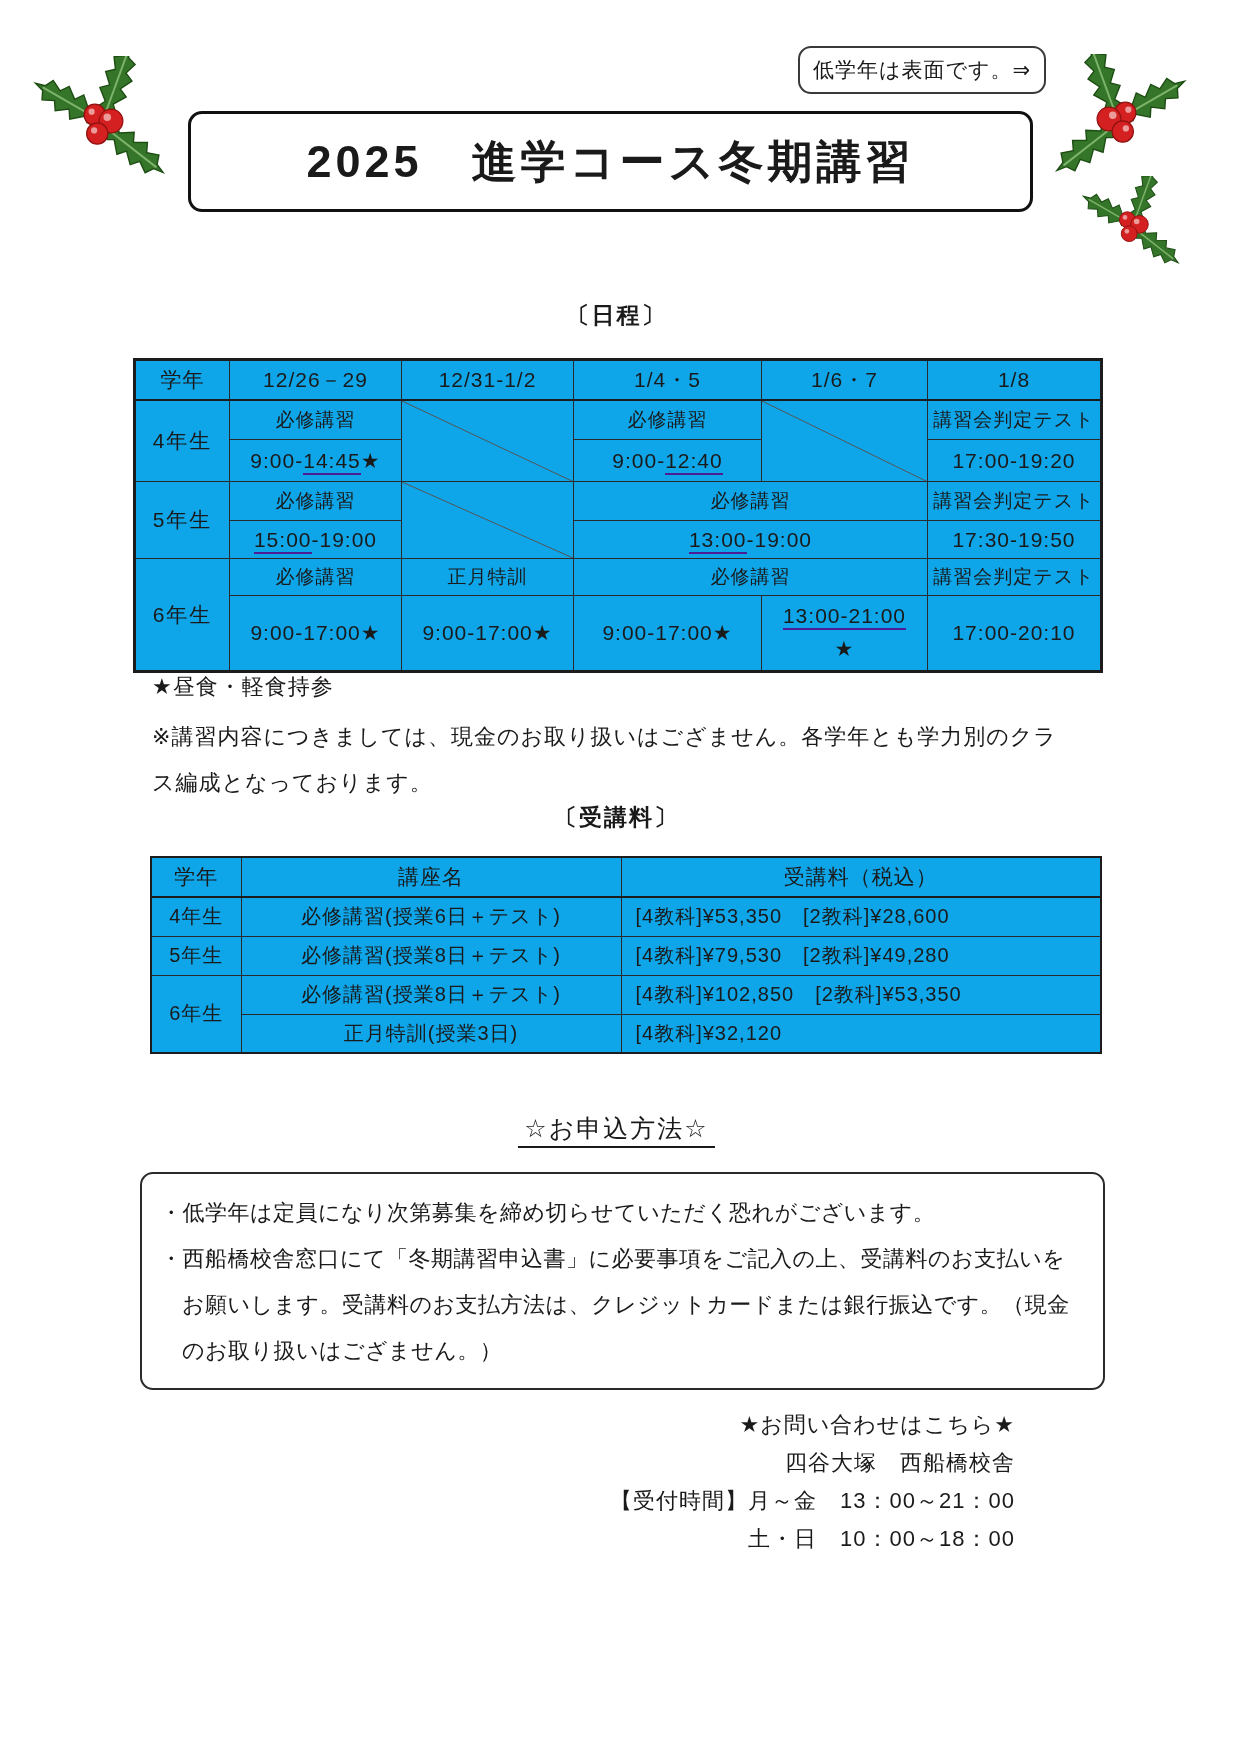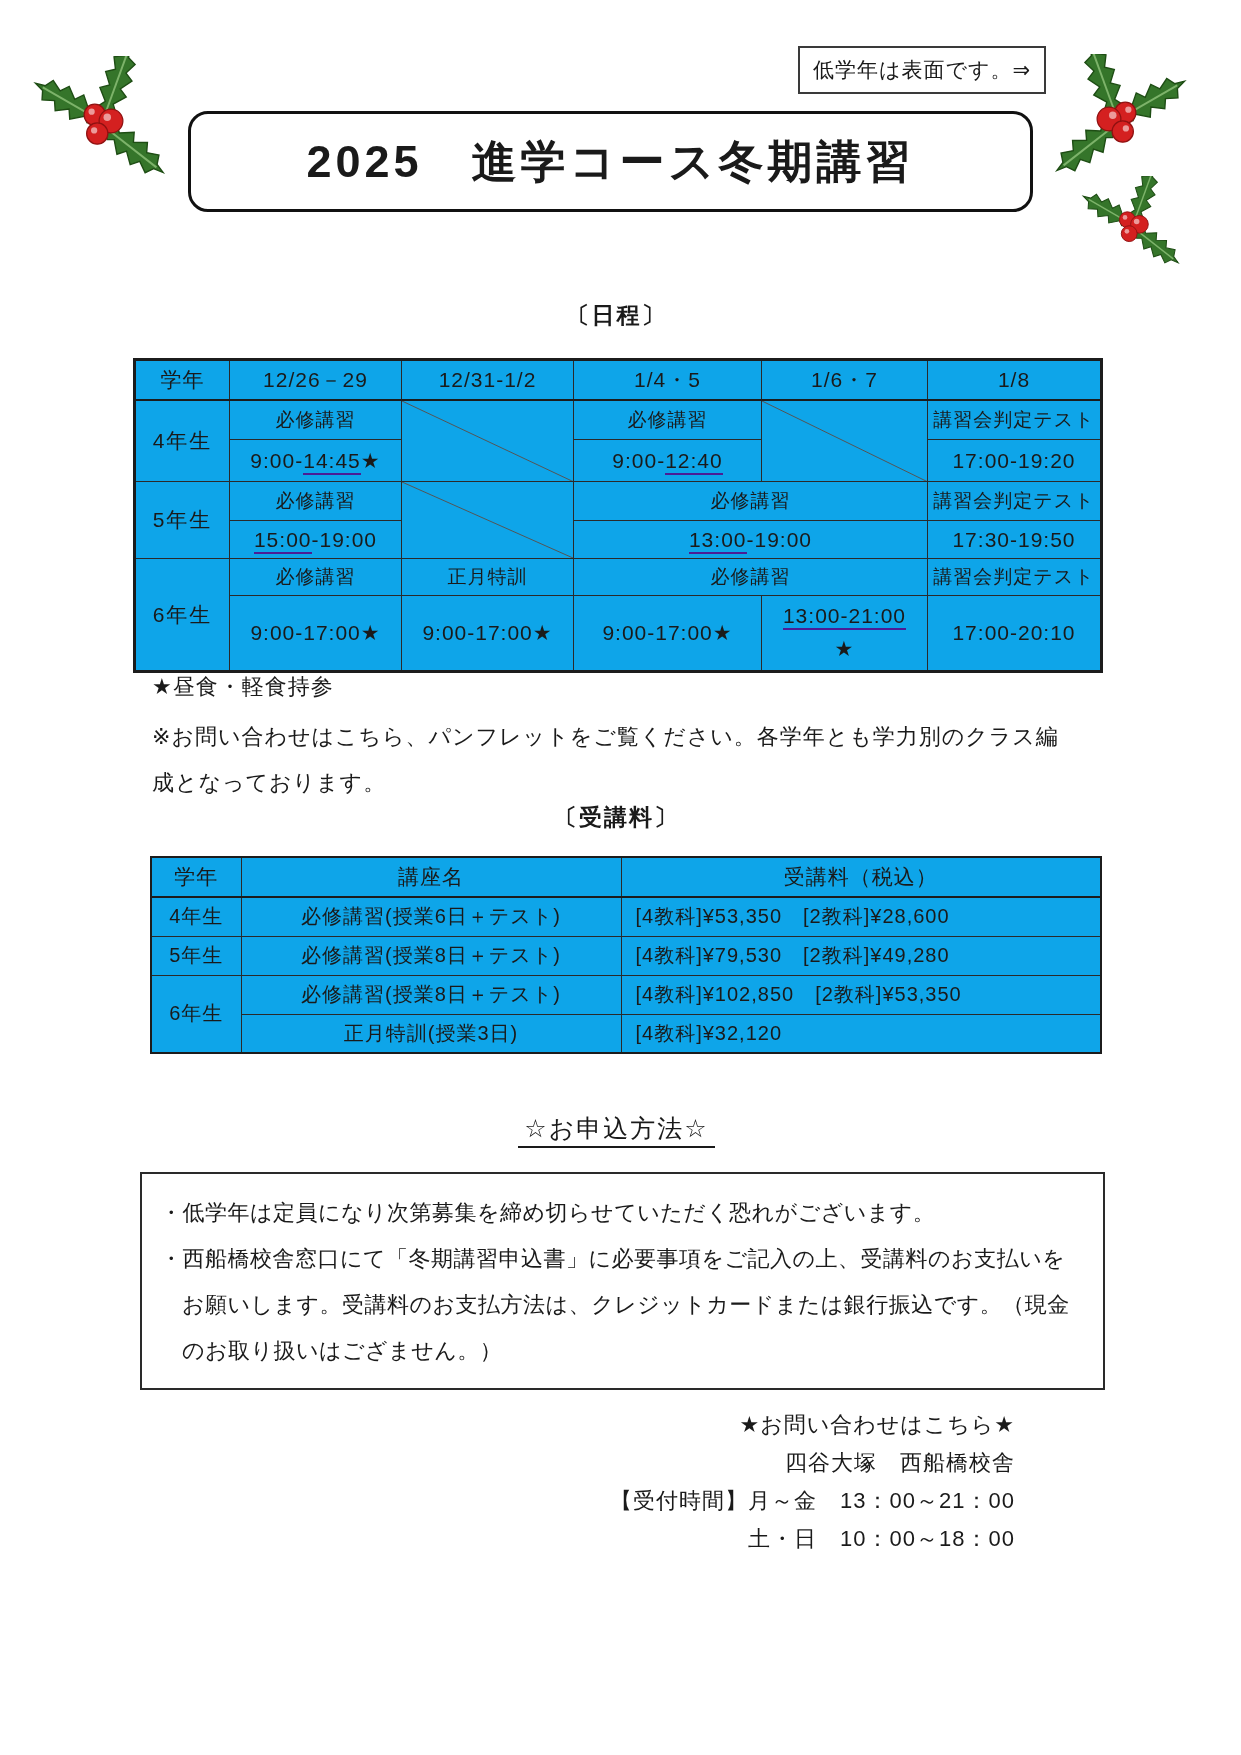--- a/index.html
+++ b/index.html
@@ -4,34 +4,34 @@
 <style>
   * { margin:0; padding:0; box-sizing:border-box; }
   html,body { background:#ffffff; }
   body {
     position:relative;
     width:1241px; height:1755px;
     font-family:"Liberation Sans","DejaVu Sans",sans-serif;
     color:#1a1a1a;
     overflow:hidden;
   }
-  .abs { position:absolute; }
+  .abs { position:absolute;border-radius:13px; }
 
   
   .note-box {
     left:798px; top:46px; width:248px; height:48px;
     border:2px solid #3a3a3a;
     display:flex; align-items:center; justify-content:center;
     font-size:21px; letter-spacing:1px;
   }
 
   
   .title-box {
     left:188px; top:111px; width:845px; height:101px;
-    border:3px solid #111; border-radius:20px;
+    border:3px solid #111; border-radius:14px;
     display:flex; align-items:center; justify-content:center;
     font-size:45px; font-weight:600; letter-spacing:4px;
   }
 
   .sec-title {
     left:133px; width:967px; text-align:center;
     font-size:23px; font-weight:bold; letter-spacing:2px;
   }
 
   
@@ -193,21 +193,21 @@
     <td class="time two-line">
       <div><span class="u">13:00-21:00</span></div>
       <div>★</div>
     </td>
     <td class="time">17:00-20:10</td>
   </tr>
 </tbody>
   </table>
 
 <div class="abs note-line" style="top:672px">★昼食・軽食持参</div>
-<div class="abs note-par" style="top:714px">※お問い合わせはこちら、パンフレットをご覧ください。各学年とも学力別のクラス編成となっております。</div>
+<div class="abs note-par" style="top:714px">※講習内容につきましては、現金のお取り扱いはござません。各学年とも学力別のクラス編成となっております。</div>
 
 <div class="abs sec-title" style="top:802px">〔受講料〕</div>
 
 <table id="fees">
   <colgroup>
     <col style="width:90px">
       <col style="width:380px">
       <col style="width:480px">
   </colgroup>
   <tbody>

